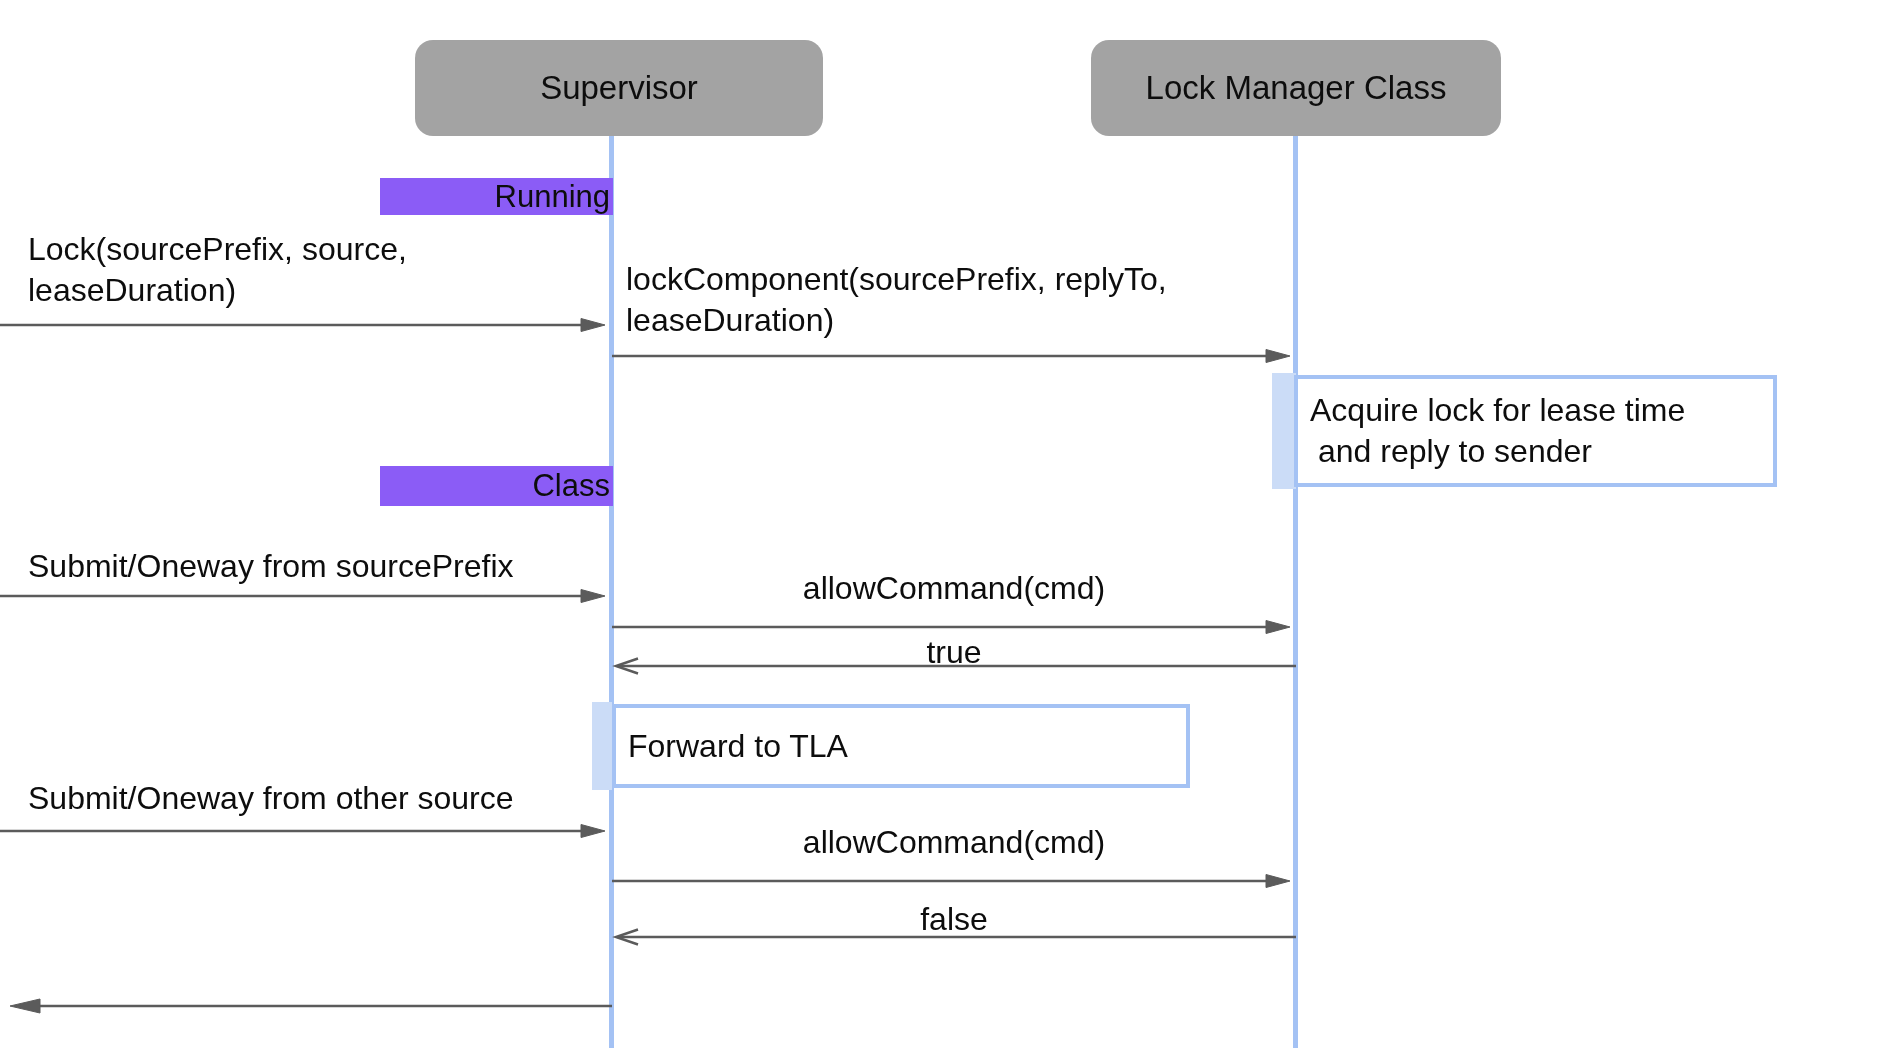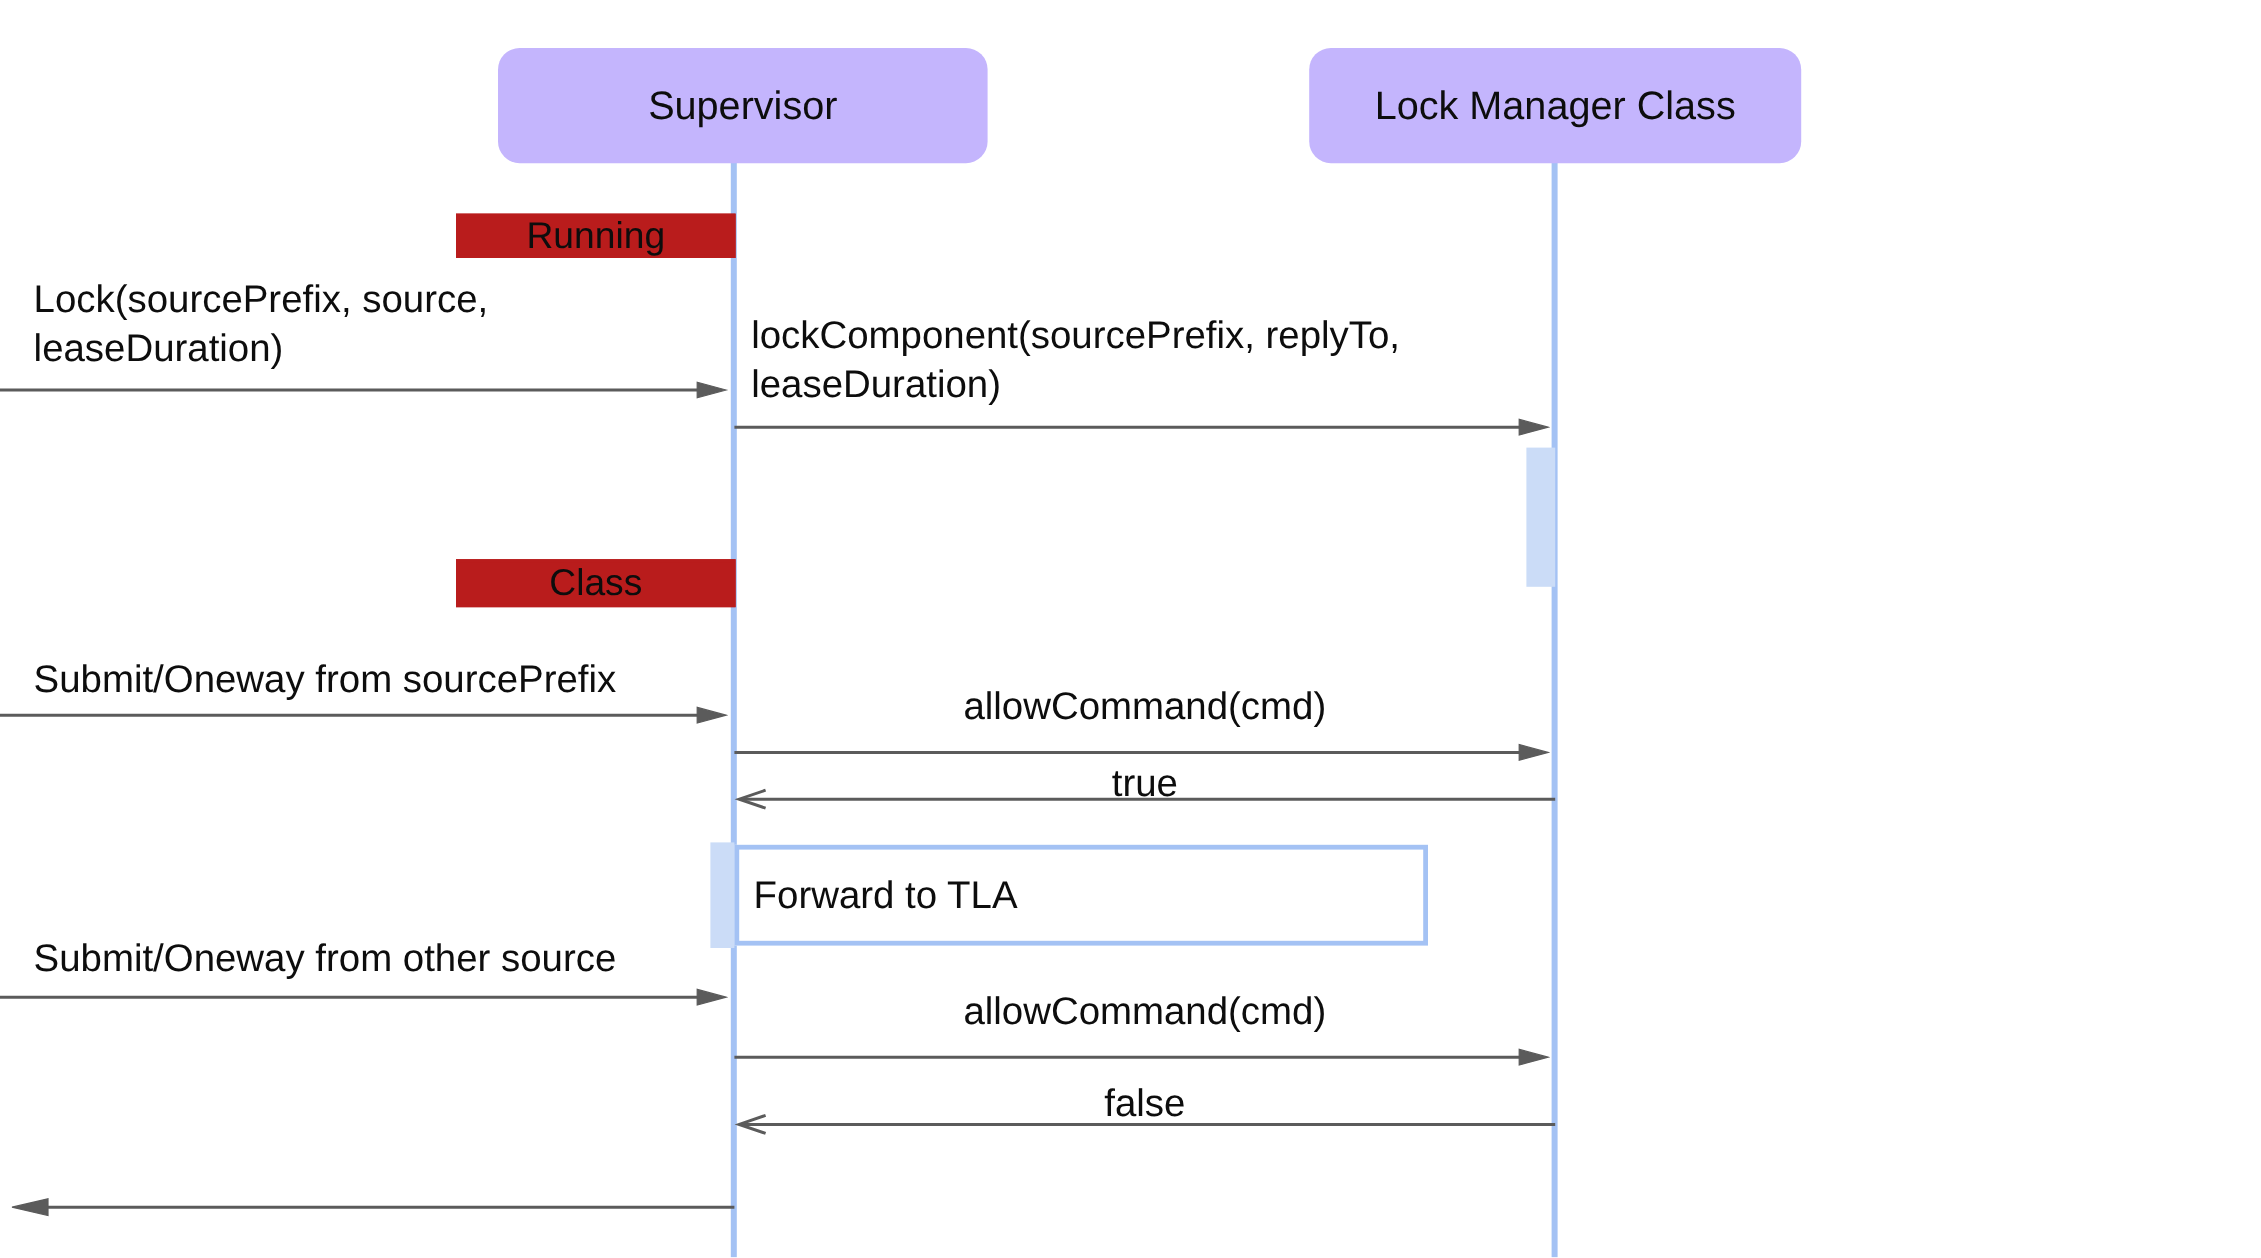--- a/index.html
+++ b/index.html
@@ -6,27 +6,27 @@
   .canvas{
     position:relative;
     width:1884px;height:1048px;
     background:#ffffff;
     font-family:"Liberation Sans","DejaVu Sans",sans-serif;
     color:#0d0d0d;
     overflow:hidden;
   }
   .lifeline{position:absolute;width:5px;background:#a4c2f4;}
   .actor{
-    position:absolute;height:96px;background:#c4b5fd;border-radius:18px;
+    position:absolute;height:96px;background:#a3a3a3;border-radius:18px;
     display:flex;align-items:center;justify-content:center;
     font-size:33px;color:#0d0d0d;
   }
   .state{
-    position:absolute;background:#b91c1c;border:3px solid #b91c1c;
-    display:flex;align-items:center;justify-content:center;
+    position:absolute;background:#8b5cf6;border:3px solid #8b5cf6;
+    display:flex;align-items:center;justify-content:flex-end;
     font-size:31px;box-sizing:border-box;
   }
   .note{
     position:absolute;background:#ffffff;border:4px solid #a4c2f4;
     box-sizing:border-box;display:flex;flex-direction:column;justify-content:center;
     font-size:32px;line-height:41px;
   }
   .activation{position:absolute;background:#cbdcf7;}
   .msg-label{position:absolute;font-size:32px;line-height:41px;white-space:nowrap;}
   .msg-label.centered{text-align:center;}
@@ -53,20 +53,24 @@
     <span>Lock Manager Class</span>
   </div>
 
   <div class="state" style="left:380px;top:178px;width:233px;height:37px;">
     <span>Running</span>
   </div>
   <div class="state" style="left:380px;top:466px;width:233px;height:40px;">
     <span>Class</span>
   </div>
 
+  <div class="note" style="left:1294px;top:375px;width:483px;height:112px;padding-left:12px;">
+    <span>Acquire lock for lease time</span>
+    <span style="padding-left:8px;">and reply to sender</span>
+  </div>
   <div class="note" style="left:612px;top:704px;width:578px;height:84px;padding-left:12px;">
     <span>Forward to TLA</span>
   </div>
 
   <div class="msg-label" style="left:28px;top:229px;">
     <div>Lock(sourcePrefix, source,</div>
     <div>leaseDuration)</div>
   </div>
 
   <div class="msg-label" style="left:626px;top:259px;">

